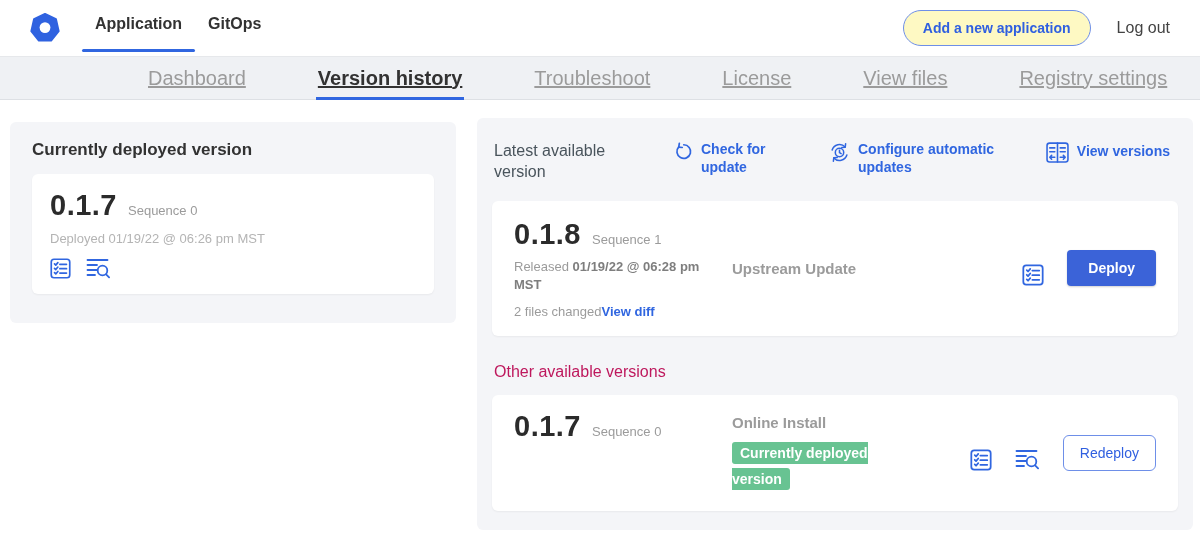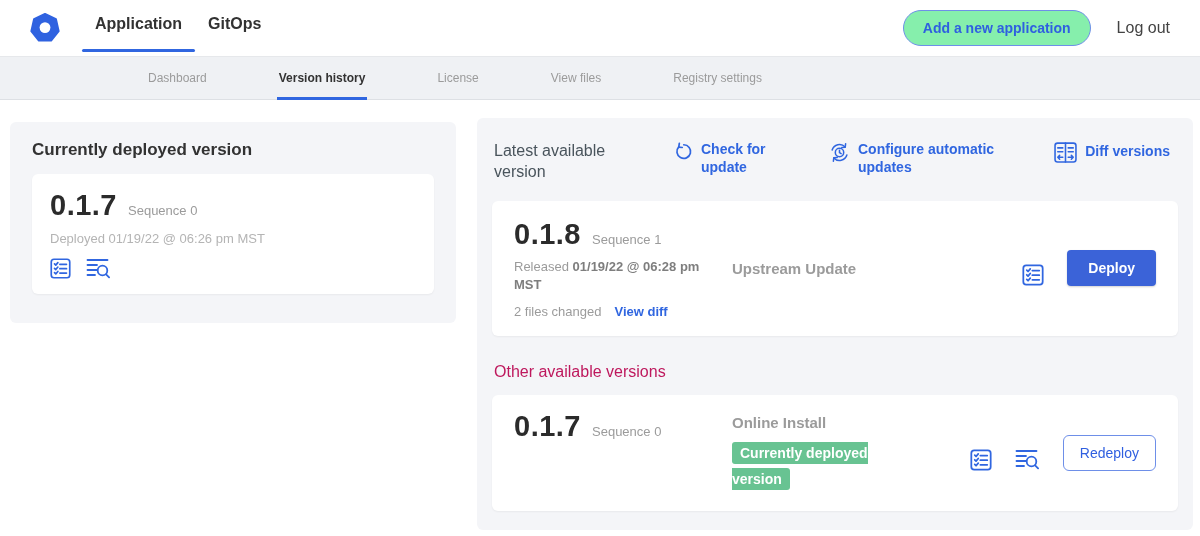--- a/index.html
+++ b/index.html
@@ -9,30 +9,30 @@
   
   .header { height:56px; display:flex; align-items:center; background:#fff; }
   .logo { margin-left:30px; width:30px; height:30px; display:block; }
   .main-tabs { display:flex; height:64px; margin-left:22px; }
   .main-tab { position:relative; height:56px; display:flex; align-items:center;
     padding:0 13px; font-size:16px; font-weight:600; color:#323232; cursor:pointer; }
   .main-tab .underline { position:absolute; left:0; right:0; bottom:0; height:3px;
     background:#3066e0; border-radius:2px; display:none; }
   .main-tab.active .underline { display:block; }
   .header-right { margin-left:auto; display:flex; align-items:center; }
-  .add-app-btn { border:1px solid #6e8fe8; background:#86efac; color:#2f5fe0;
+  .add-app-btn { border:1px solid #6e8fe8; background:#fef9c3; color:#2f5fe0;
     font-family:inherit; font-size:14px; font-weight:700; padding:9px 19px;
     border-radius:19px; cursor:pointer; }
   .logout { font-size:16px; color:#434343; margin:0 30px 0 26px; cursor:pointer; }
 
   
   .subnav { height:44px; background:#eff1f4; border-top:1px solid #e6e8eb;
     border-bottom:1px solid #dde0e4; display:flex; align-items:stretch; padding-left:112px; }
   .subnav-item { position:relative; display:flex; align-items:center; margin:0 34px;
-    padding:0 2px; font-size:12px; color:#9b9b9b; cursor:pointer; white-space:nowrap; }
+    padding:0 2px; font-size:20px; color:#9b9b9b; cursor:pointer; white-space:nowrap;text-decoration:underline; }
   .subnav-item.active { color:#323232; font-weight:600; }
   .subnav-item .underline { position:absolute; left:0; right:0; bottom:-1px; height:3px;
     background:#3066e0; display:none; }
   .subnav-item.active .underline { display:block; }
 
   
   .main { position:relative; height:435px; background:#fff; }
   .gray-panel { background:#f4f5f8; border-radius:6px; position:absolute; }
 
   
@@ -57,21 +57,21 @@
     line-height:1.25; cursor:pointer; align-items:flex-start; }
   .link-check { margin-left:54px; }
   .link-check .link-text { width:72px; }
   .link-configure { margin-left:56px; }
   .link-configure .link-text { width:152px; }
   .link-diff { margin-left:auto; margin-right:6px; align-items:center; white-space:nowrap; }
   .link svg { flex:none; margin-top:1px; }
 
   .release-card { display:flex; align-items:flex-start; padding:17px 22px; min-height:134px; }
   .release-info { width:200px; }
-  .files-row { display:flex; gap:13px; margin-top:9px; align-items:flex-end; }
+  .files-row { display:flex; margin-top:9px; align-items:flex-end; }
   .files-changed { font-size:13px; color:#9b9b9b; }
   .view-diff { font-size:13px; font-weight:600; color:#3066e0; cursor:pointer; }
   .source-label { margin-left:18px; align-self:center; font-size:15px; font-weight:600; color:#9b9b9b; }
   .card-controls { margin-left:auto; align-self:center; display:flex; align-items:flex-end; gap:23px; }
   .deploy-btn { background:#3b63d8; color:#fff; border:none; border-radius:4px;
     font-family:inherit; font-size:14px; font-weight:700; padding:10px 21px;
     cursor:pointer; box-shadow:0 1px 2px rgba(0,0,0,0.18); }
   .redeploy-btn { background:#fff; color:#2f5fe0; border:1px solid #6e8fe8; border-radius:6px;
     font-family:inherit; font-size:14px; font-weight:400; padding:9px 16px; cursor:pointer; }
 
@@ -107,20 +107,23 @@
   </div>
 </div>
 
 <div class="subnav">
   <div class="subnav-item">
     <span>Dashboard</span>
   </div>
   <div class="subnav-item active">
     <span>Version history</span>
       <span class="underline"></span>
+  </div>
+  <div class="subnav-item">
+    <span>Troubleshoot</span>
   </div>
   <div class="subnav-item">
     <span>License</span>
   </div>
   <div class="subnav-item">
     <span>View files</span>
   </div>
   <div class="subnav-item">
     <span>Registry settings</span>
   </div>
@@ -190,21 +193,21 @@
         <svg width="23" height="21" viewBox="0 0 22 20" fill="none" stroke="currentColor" stroke-width="1.5" stroke-linecap="round" stroke-linejoin="round">
           <rect x="1" y="1" width="20" height="18" rx="2.4"></rect>
           <line x1="11" y1="1" x2="11" y2="19"></line>
           <line x1="3.6" y1="5.6" x2="8.4" y2="5.6"></line>
             <line x1="13.6" y1="5.6" x2="18.4" y2="5.6"></line>
           <line x1="3.6" y1="9.2" x2="8.4" y2="9.2"></line>
             <line x1="13.6" y1="9.2" x2="18.4" y2="9.2"></line>
           <path d="M8.4 14.6 H3.6 M5.4 12.8 L3.6 14.6 l1.8 1.8"></path>
           <path d="M13.6 14.6 h4.8 M16.6 12.8 l1.8 1.8 -1.8 1.8"></path>
         </svg>
-        <span class="link-text">Diff versions</span>
+        <span class="link-text">View versions</span>
       </div>
     </div>
 
     <div class="white-card release-card">
       <div class="release-info">
         <div class="version-row">
           <span class="version-number">0.1.8</span>
           <span class="sequence">Sequence 1</span>
         </div>
         <div class="released">

